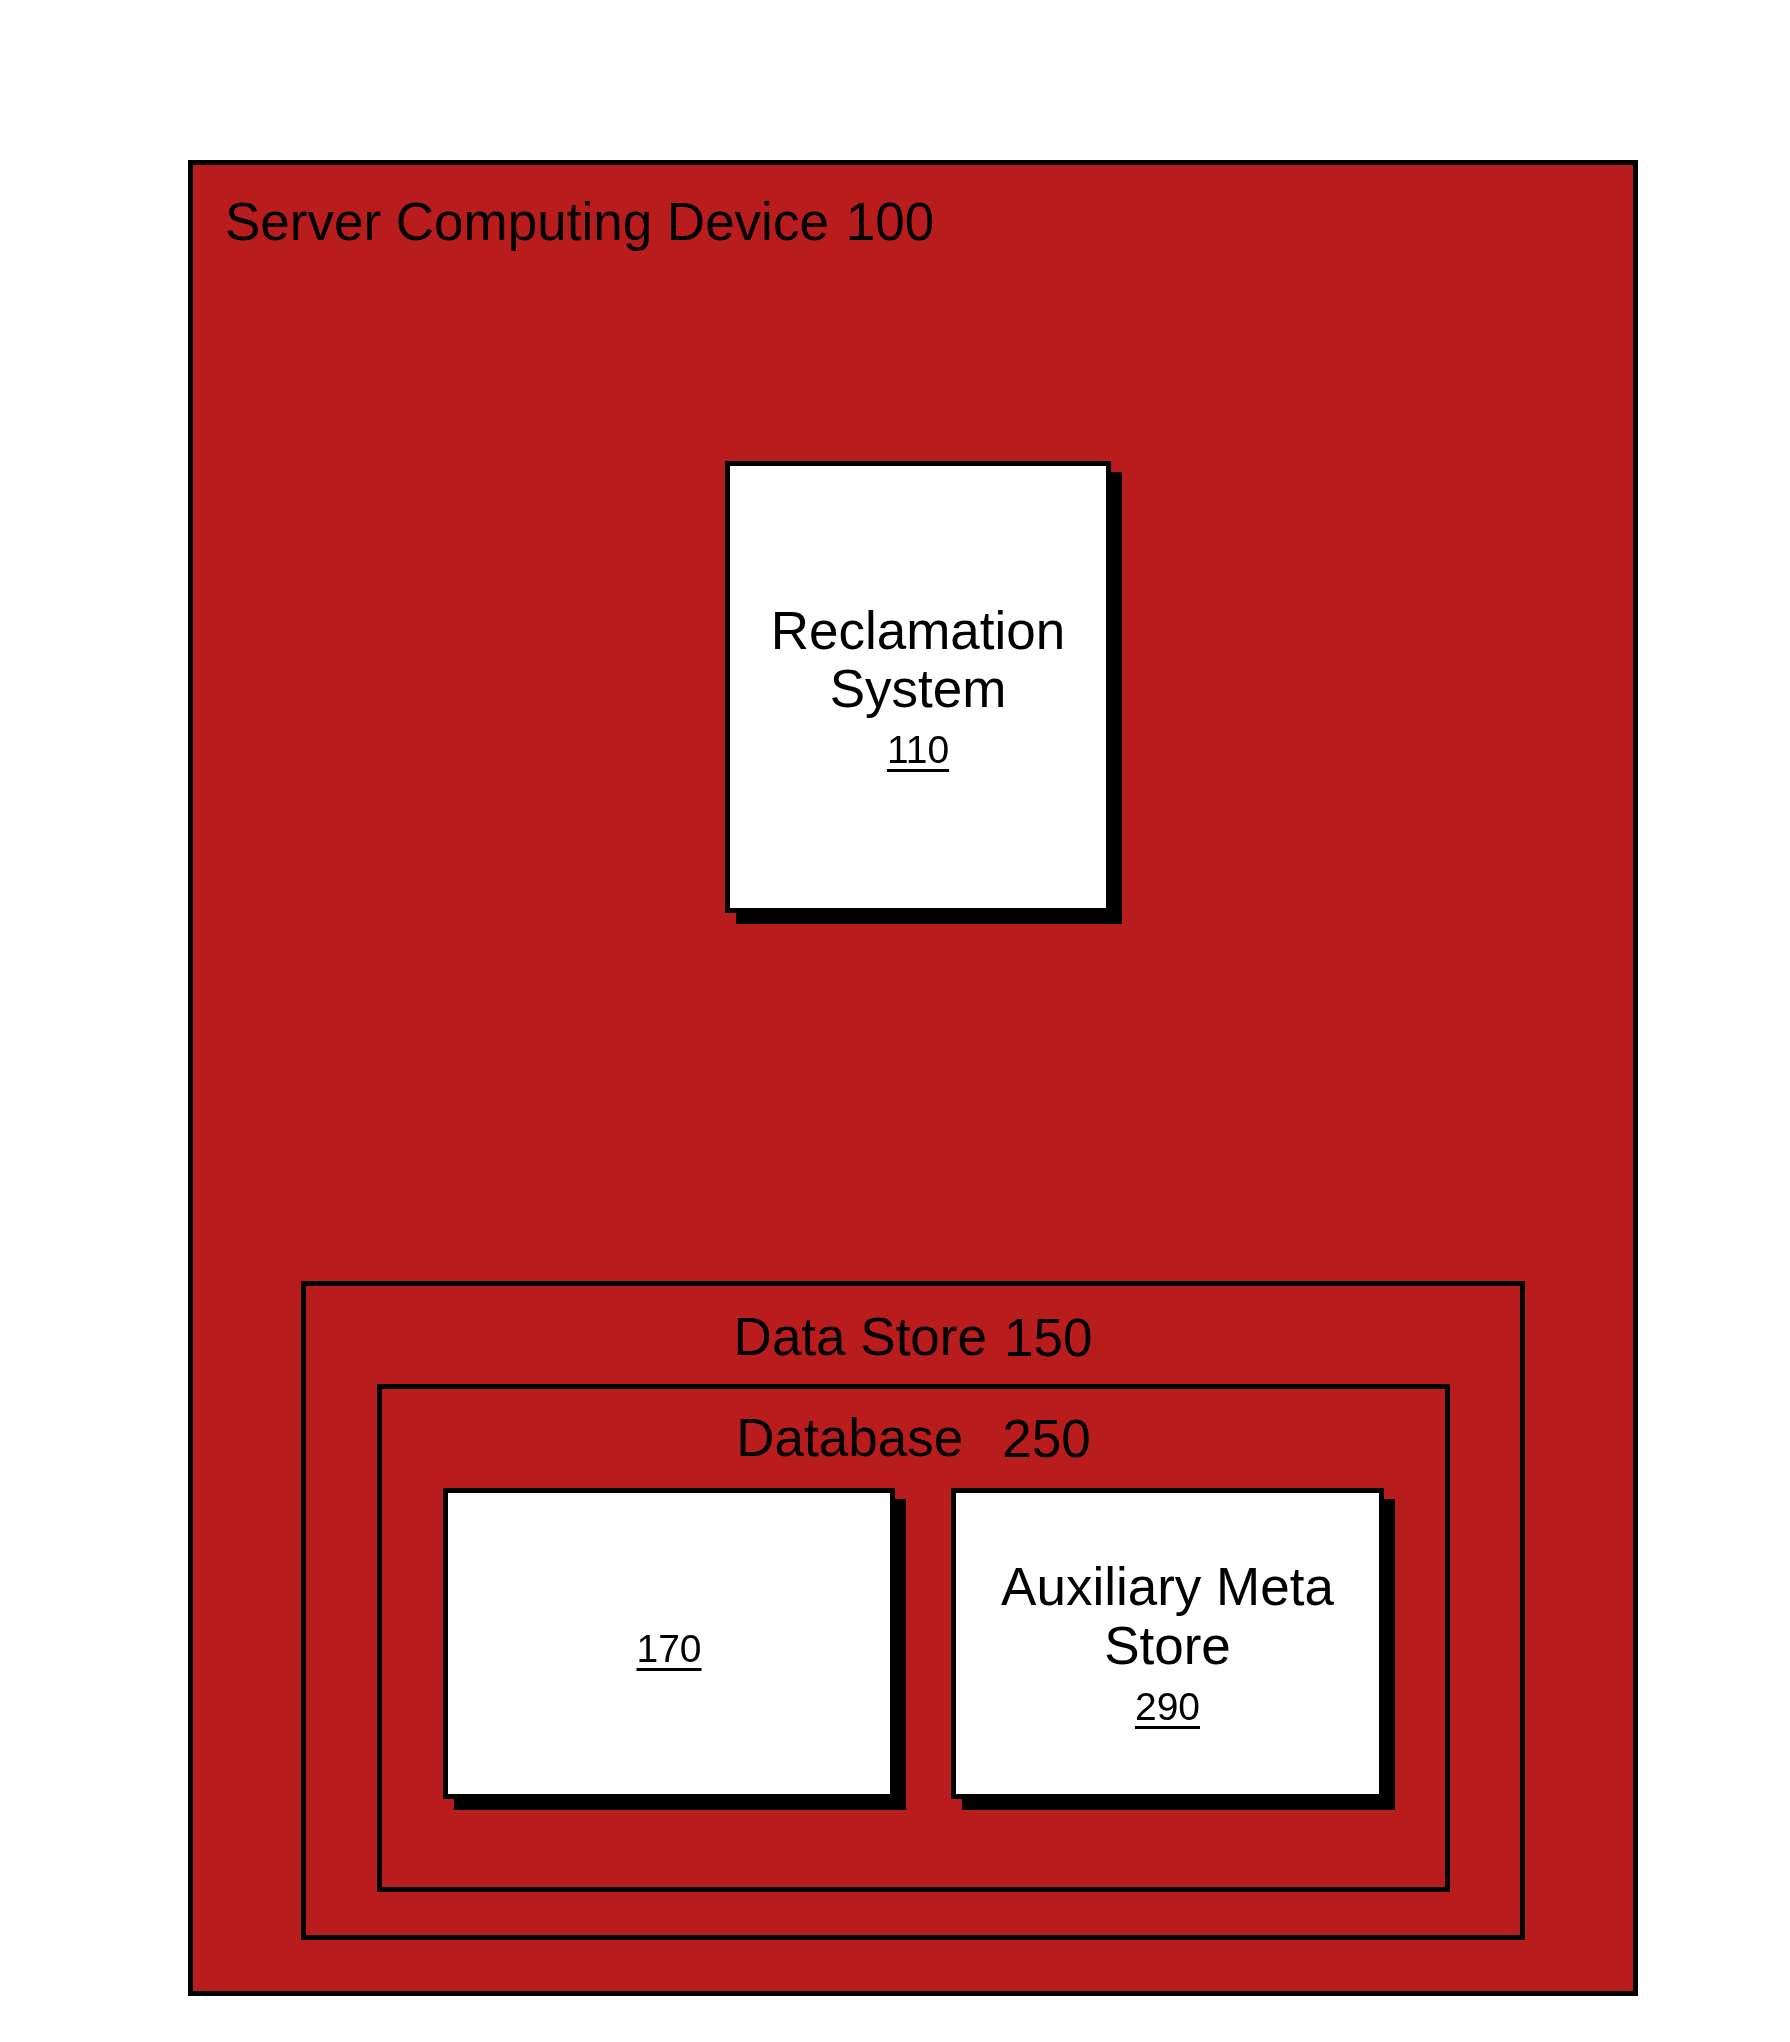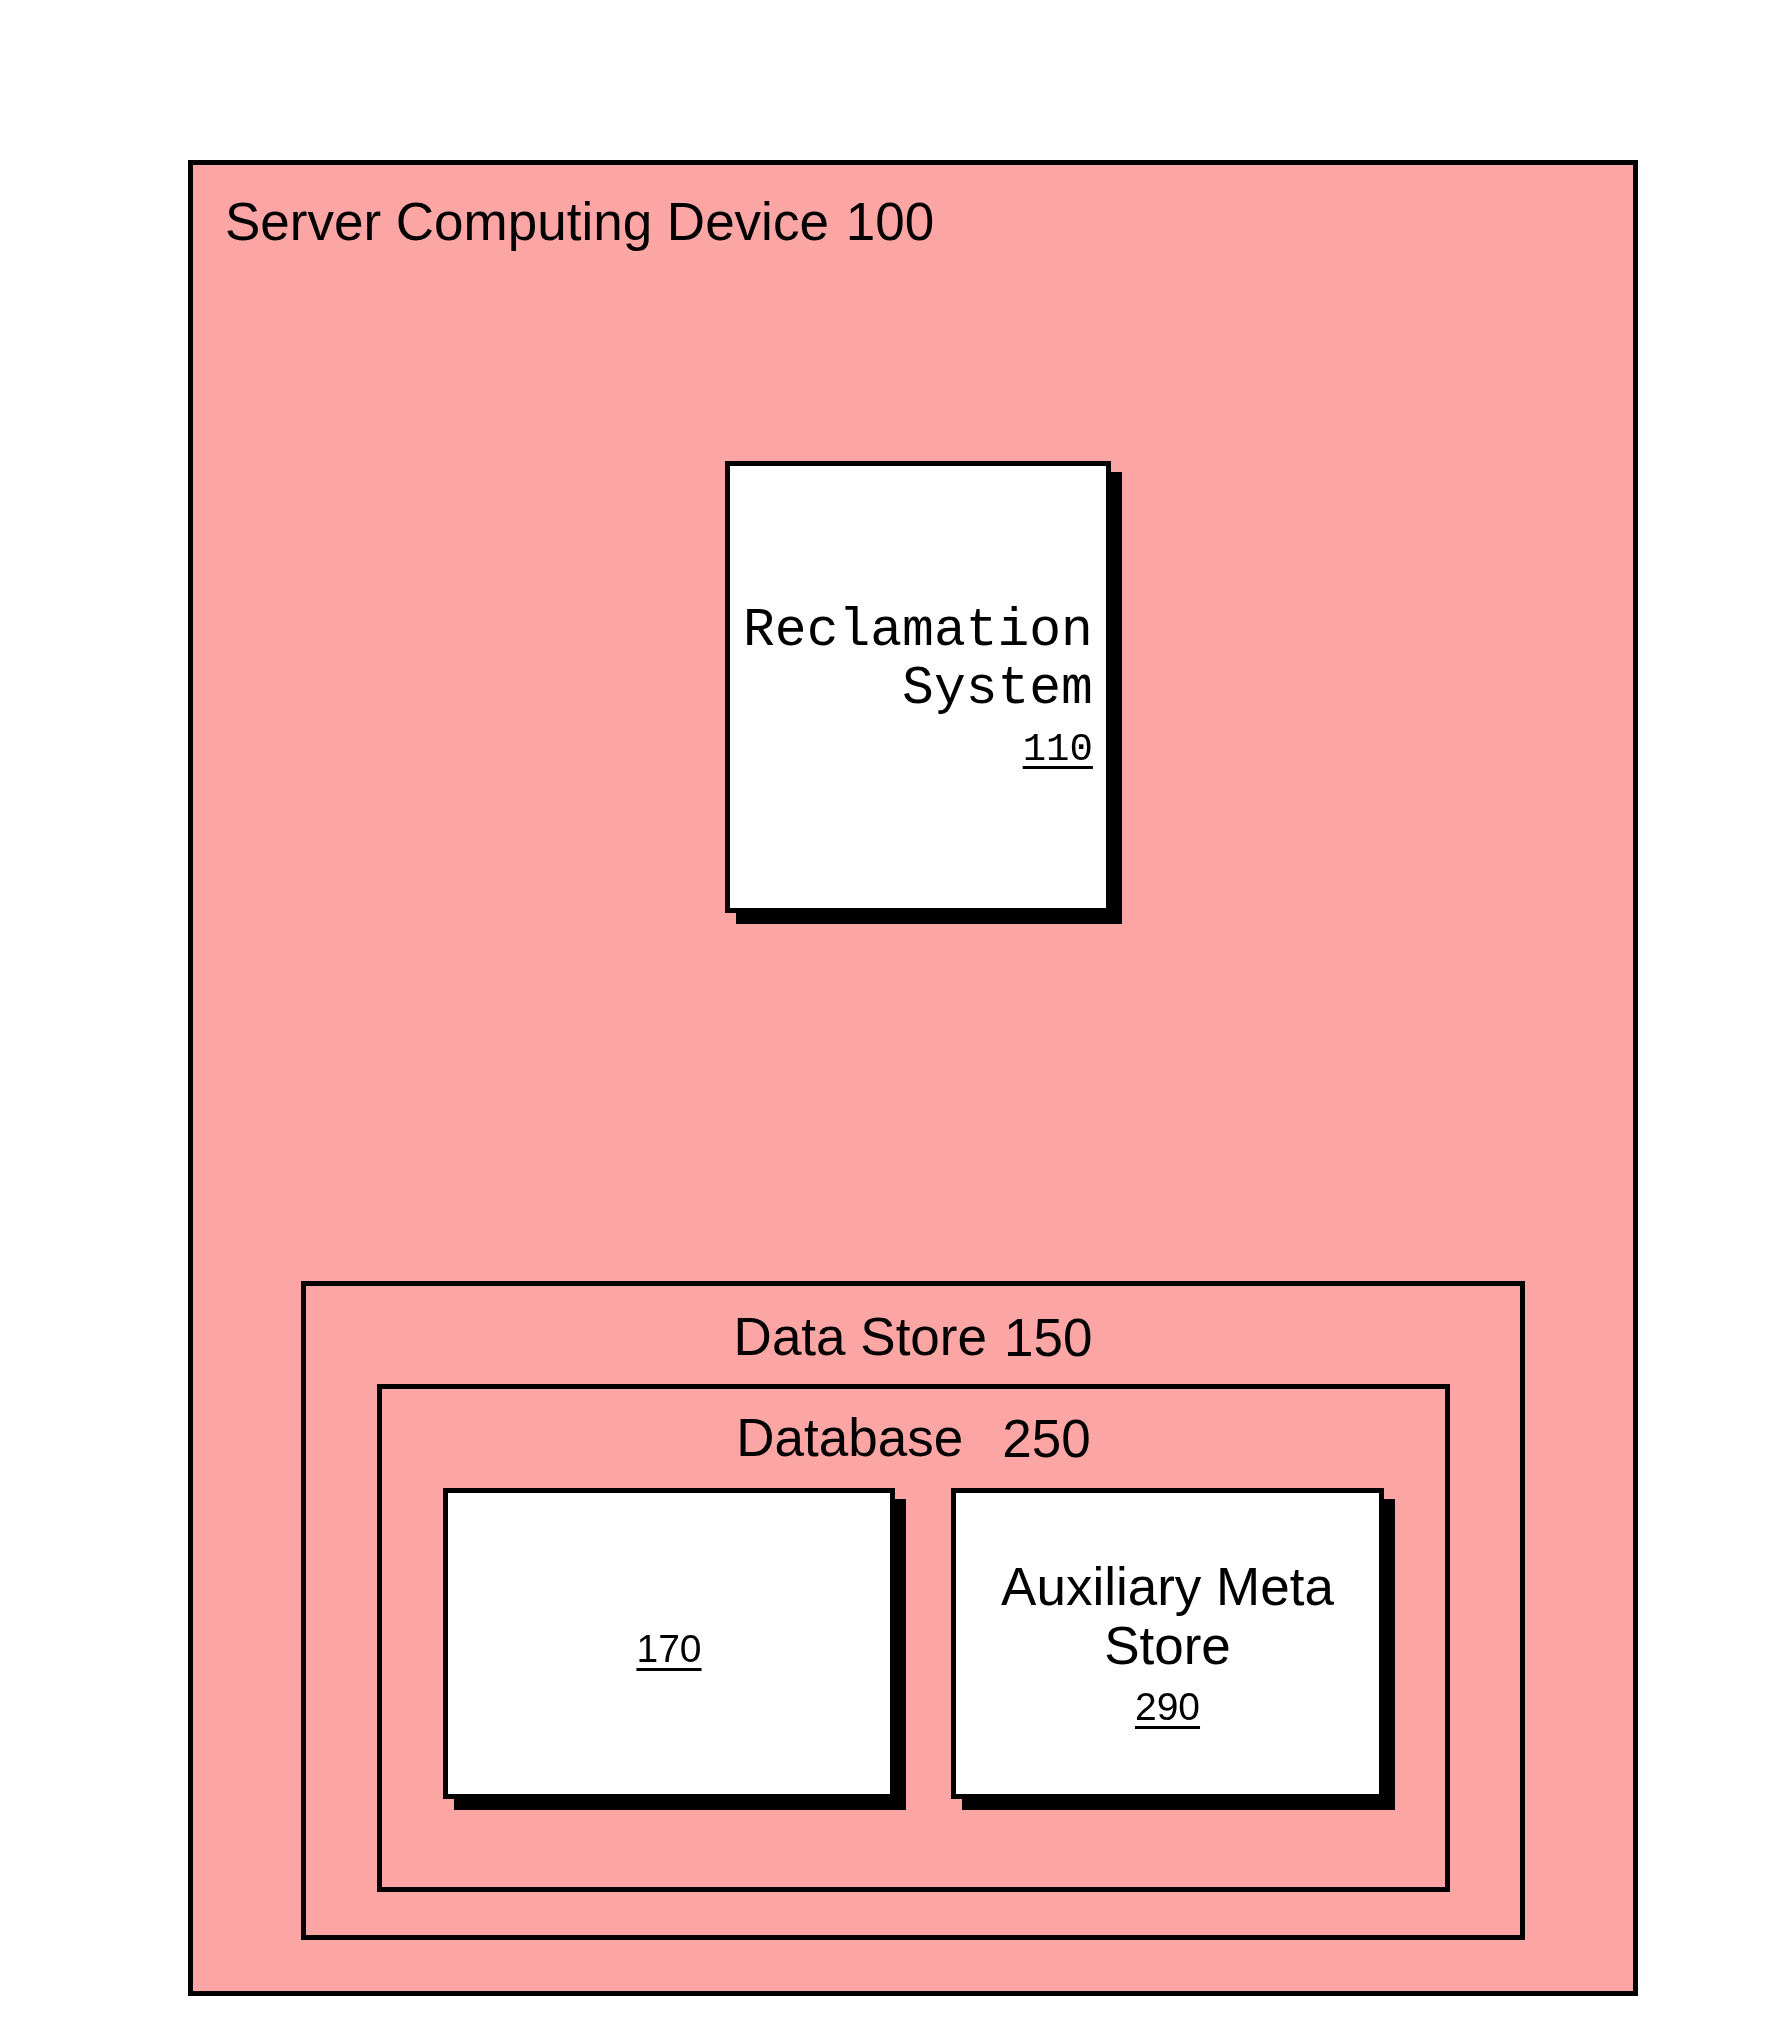--- a/index.html
+++ b/index.html
@@ -12,21 +12,21 @@
     color: #000;
   }
   .canvas {
     position: relative;
     width: 1791px;
     height: 2042px;
   }
   .box {
     position: absolute;
     border: 5.6px solid #000;
-    background: #fca5a5;
+    background: #b91c1c;
     box-sizing: border-box;
   }
   .shadow-box {
     position: absolute;
     box-sizing: border-box;
   }
   .shadow-box .shadow {
     position: absolute;
     top: 11.3px;
     left: 11.3px;
@@ -95,21 +95,21 @@
     <div class="title-row" style="left:32px; top:26px;">
       <span class="label">Server Computing Device</span>
       <span class="gap"></span>
       <span class="ref">100</span>
     </div>
   </div>
 
   <div class="shadow-box" style="left:725px; top:461px; width:386px; height:452px;">
     <div class="shadow"></div>
     <div class="front">
-      <div class="block-text" style="text-align:right;font-family:Liberation Mono, monospace;">
+      <div class="block-text" style="text-align:center;">
         <div class="label-line">Reclamation</div>
         <div class="label-line">System</div>
         <div class="ref-line">110</div>
       </div>
     </div>
   </div>
 
   <div class="box" style="left:301px; top:1281px; width:1224px; height:659px;">
     <div class="title-center" style="top:21px;">
       <span class="label">Data Store</span>

